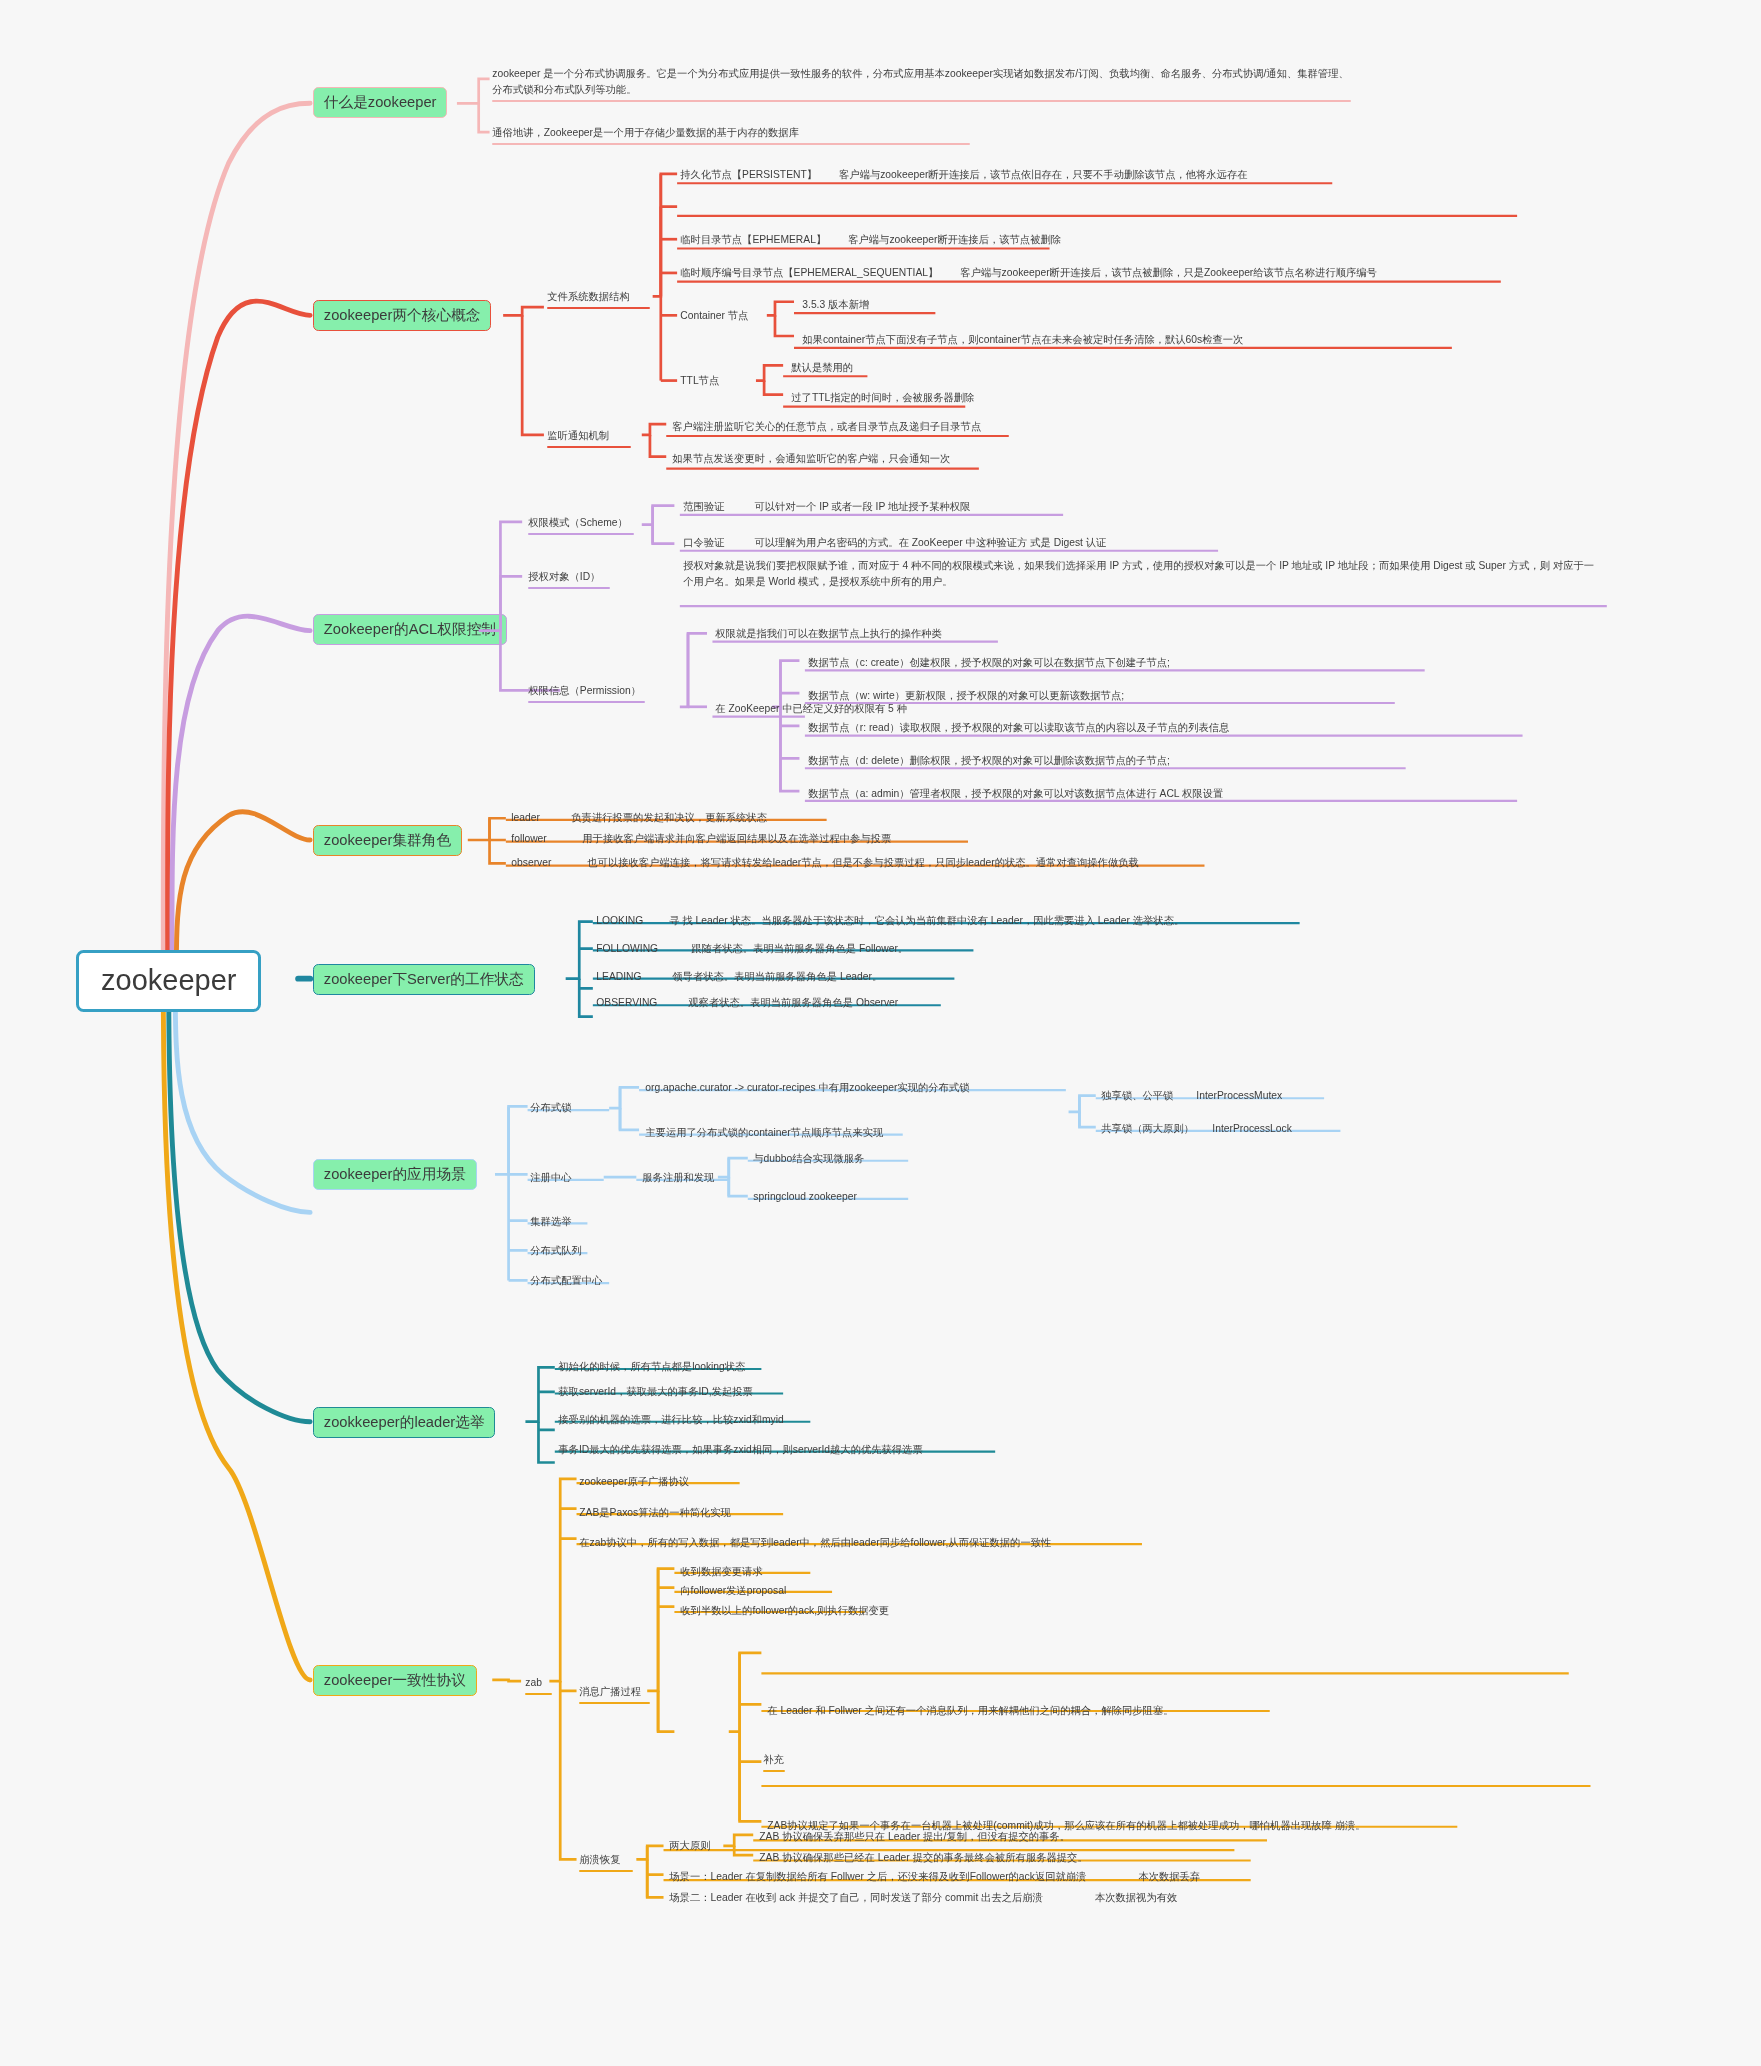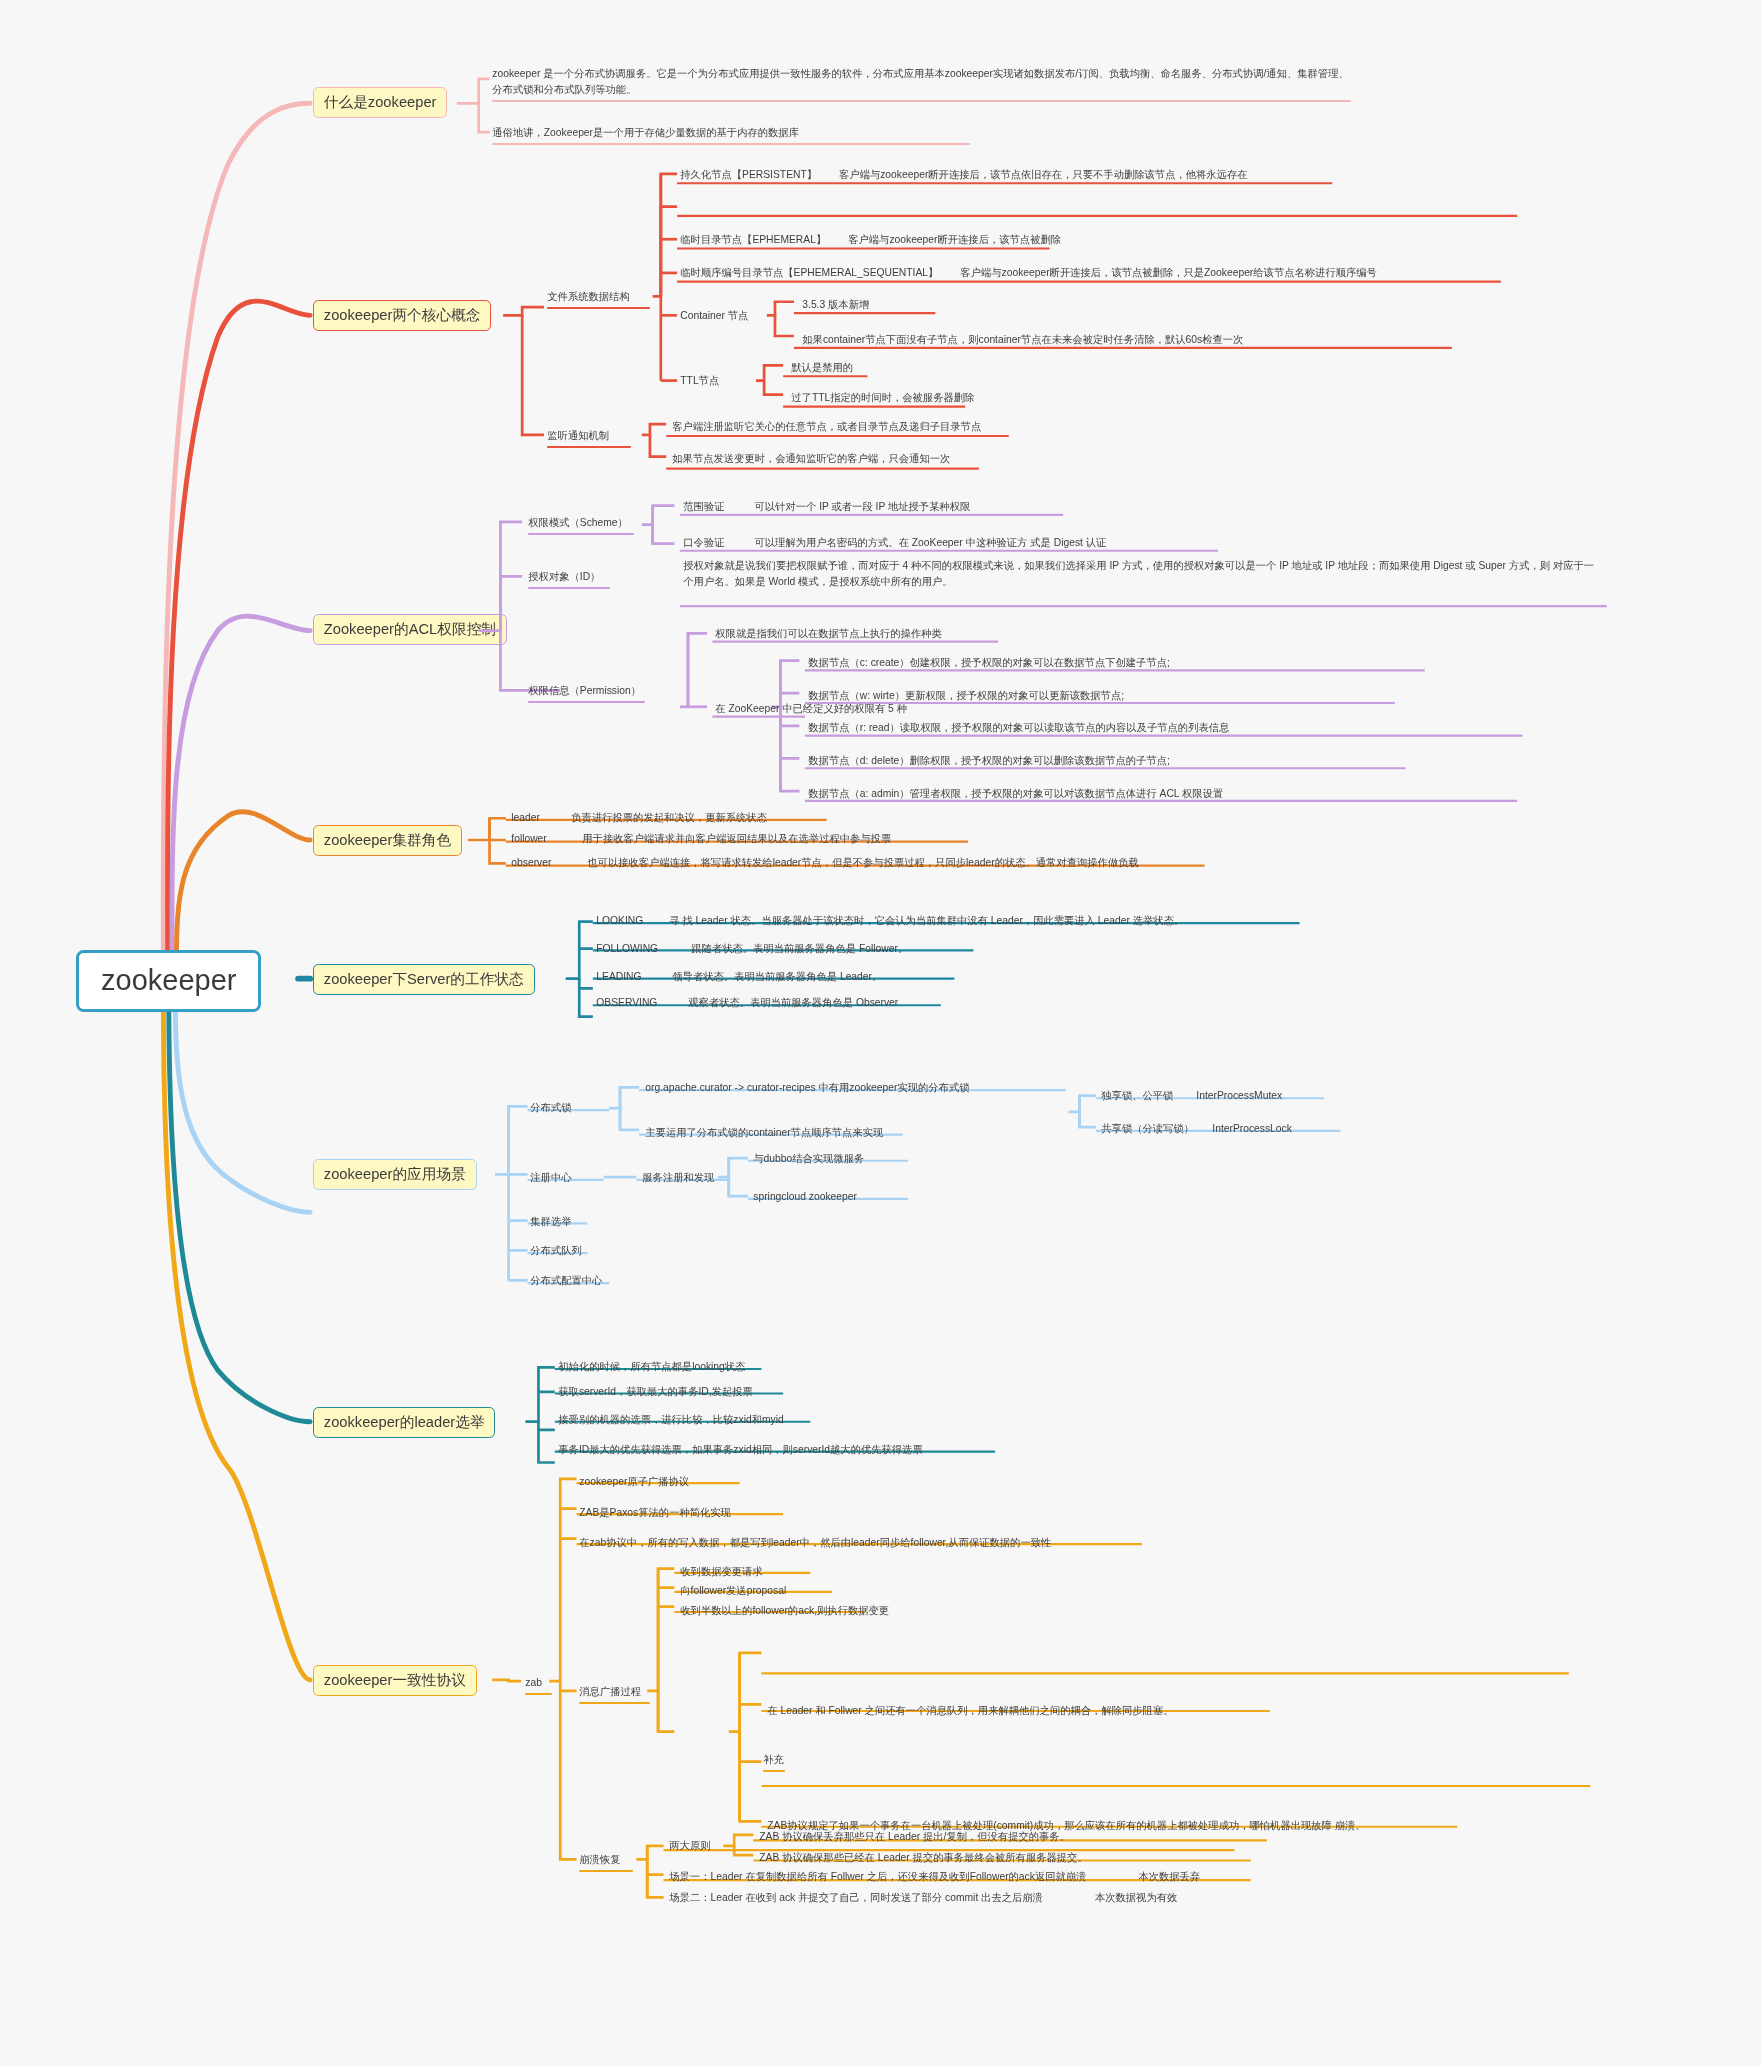--- a/index.html
+++ b/index.html
@@ -24,21 +24,21 @@
     border-radius: 7.6px;
     padding: 12px 22px;
     font-size: 29px;
     color: #3b3b3b;
     white-space: nowrap;
     line-height: 1.1;
   }
 
   
   .l1 {
-    background:#fef9c3;
+    background:#86efac;
     border:1.6px solid #888;
     border-radius:5.4px;
     padding:6px 9.8px;
     font-size:14.7px;
     white-space:nowrap;
     line-height:1.15;
     color:#3b3b3b;
   }
 
   
@@ -327,21 +327,21 @@
     </g>
   </svg>
   <div class="node tnode" style="left:527px; top:1099px;">分布式锁</div>
   <div class="node tnode" style="left:642px; top:1079px;">org.apache.curator -&gt; curator-recipes 中有用zookeeper实现的分布式锁</div>
   <div class="node tnode" style="left:642px; top:1124px;">主要运用了分布式锁的container节点顺序节点来实现</div>
   <div class="node tnode row2" style="left:1098px; top:1087px;">
     <span class="term" style="width:95px; display:inline-block;">独享锁、公平锁</span>
     <span class="desc">InterProcessMutex</span>
   </div>
   <div class="node tnode row2" style="left:1098px; top:1120px;">
-    <span class="term" style="width:111px; display:inline-block;">共享锁（分读写锁）</span>
+    <span class="term" style="width:111px; display:inline-block;">共享锁（两大原则）</span>
     <span class="desc">InterProcessLock</span>
   </div>
   <div class="node tnode" style="left:527px; top:1169px;">注册中心</div>
   <div class="node tnode" style="left:639px; top:1169px;">服务注册和发现</div>
   <div class="node tnode" style="left:750px; top:1150px;">与dubbo结合实现微服务</div>
   <div class="node tnode" style="left:750px; top:1188px;">springcloud zookeeper</div>
   <div class="node tnode" style="left:527px; top:1213px;">集群选举</div>
   <div class="node tnode" style="left:527px; top:1242px;">分布式队列</div>
   <div class="node tnode" style="left:527px; top:1272px;">分布式配置中心</div>
 

